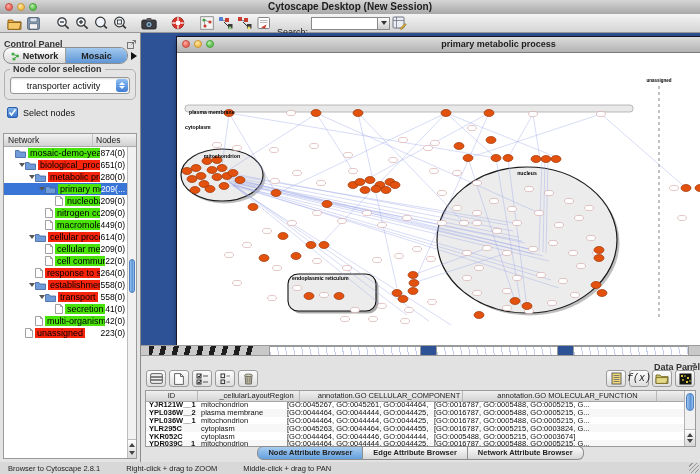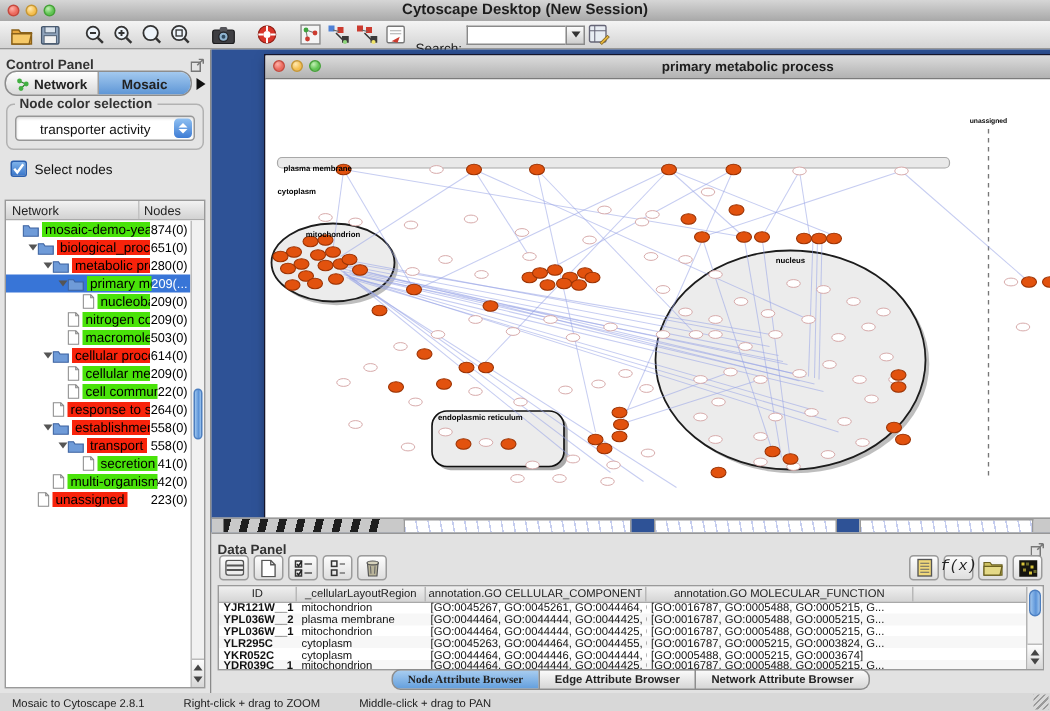--- a/index.html
+++ b/index.html
@@ -78,42 +78,42 @@
   .netwin .traffic{top:3px;}
   .netwin .light{width:8px;height:8px;}
   .netcontent{position:absolute;left:0;top:16px;right:0;bottom:0;background:#fff;overflow:hidden;}
   .mdi-strip{position:absolute;left:0;right:0;bottom:0;height:9px;background:#c9c9c9;border-top:1px solid #9a9a9a;}
   .logo-frag{position:absolute;left:8px;top:0;width:108px;height:9px;background:repeating-linear-gradient(104deg,#1e1e1e 0 5px,transparent 5px 12px);}
   .win-frag{position:absolute;top:0;height:9px;background:#fff;border:1px solid #9a9a9a;border-bottom:none;box-sizing:border-box;background-image:repeating-linear-gradient(80deg,rgba(110,130,215,.4) 0 1px,transparent 1px 8px);}
   .blue-frag{position:absolute;top:0;height:9px;width:15px;background:#2e5296;}
 
   
   .data-panel{position:absolute;left:141px;top:355px;width:559px;height:107px;background:#e2e2e2;border-top:1px solid #979797;box-sizing:border-box;}
-  .dp-header{height:12px;position:relative;}
+  .dp-header{height:12px;position:relative;text-align:right;}
   .dp-toolbar{height:21px;display:flex;align-items:center;padding:0 5px;gap:3px;position:relative;}
   .dbtn{width:20px;height:17px;border:1px solid #9b9b9b;border-radius:3px;background:linear-gradient(#fdfdfd,#dedede);display:flex;align-items:center;justify-content:center;box-sizing:border-box;}
   .dp-right{position:absolute;right:5px;top:2px;display:flex;gap:3px;}
   .dtable{position:absolute;left:4px;right:4px;top:34px;height:57px;background:#fff;border:1px solid #9a9a9a;box-sizing:border-box;overflow:hidden;}
-  .dt-header{display:flex;height:10px;background:linear-gradient(#f0f0f0,#d5d5d5);border-bottom:1px solid #a9a9a9;font-size:7.5px;color:#222;}
+  .dt-header{display:flex;height:10px;background:linear-gradient(#f0f0f0,#d5d5d5);border-bottom:1px solid #a9a9a9;font-size:7.5px;color:#222;gap:16px;}
   .dt-header .cell{border-right:1px solid #b8b8b8;text-align:center;line-height:10px;overflow:hidden;white-space:nowrap;box-sizing:border-box;}
   .dt-rows{position:absolute;left:0;top:10px;right:11px;}
   .dt-row{display:flex;height:7.8px;font-size:7.5px;color:#111;align-items:center;}
   .dt-row:nth-child(even){background:#f7f7f7;}
   .dt-row .cell{padding-left:3px;overflow:hidden;white-space:nowrap;box-sizing:border-box;}
   .dt-row .c0{font-weight:bold;}
   .c0{width:52px;flex:0 0 auto;}
   .c1{width:86px;flex:0 0 auto;}
   .c2{width:147px;flex:0 0 auto;}
   .c3{width:178px;flex:0 0 auto;}
   .c4{flex:1;}
   .dt-scroll{position:absolute;right:0;top:0;bottom:0;width:11px;background:#f1f1f1;border-left:1px solid #b3b3b3;box-sizing:border-box;}
   .dt-scroll .scroll-thumb{top:2px;height:18px;}
   .browser-tabs{position:absolute;left:0;right:0;bottom:2px;display:flex;justify-content:center;}
   .btab{height:12px;line-height:12px;font-size:7.5px;font-weight:bold;color:#222;padding:0 10px;background:linear-gradient(#fbfbfb,#d6d6d6);border:1px solid #8d8d8d;border-left:none;}
-  .btab:first-child{border-left:1px solid #8d8d8d;border-radius:6px 0 0 6px;font-family:Liberation Serif, serif;}
+  .btab:first-child{border-left:1px solid #8d8d8d;border-radius:6px 0 0 6px;}
   .btab:last-child{border-radius:0 6px 6px 0;}
   .btab.selected{background:linear-gradient(#a8cdf0,#649fdd);}
 
   
   .status-bar{position:absolute;left:0;right:0;bottom:0;height:12px;display:flex;align-items:center;padding-left:8px;gap:26px;font-size:7.5px;color:#222;}
   .resize-grip{position:absolute;right:1px;bottom:1px;width:10px;height:10px;background:repeating-linear-gradient(135deg,transparent 0 2px,#9a9a9a 2px 3px);}
 </style>
 </head>
 <body>
 
@@ -368,21 +368,21 @@
             </div>
             <div class="trow" style="padding-left: 34px;">
               <span class="exp"></span>
               <span class="ticon">
                 <svg width="8" height="10" viewBox="0 0 8 10">
                   <path d="M0.5 0.5 H5.5 L7.5 2.5 V9.5 H0.5 Z" fill="#fff" stroke="#8a8a8a" stroke-width="0.8"></path>
                   <path d="M5.5 0.5 V2.5 H7.5" fill="none" stroke="#8a8a8a" stroke-width="0.8"></path>
                 </svg>
               </span>
               <span class="tlabel hl-green">macromolecule</span>
-              <span class="tcount">503(0)</span>
+              <span class="tcount">449(0)</span>
             </div>
             <div class="trow" style="padding-left: 24px;">
               <span class="exp">
                 <i></i>
               </span>
               <span class="ticon">
                 <svg width="11" height="9" viewBox="0 0 11 9">
                   <path d="M0.5 8.5 V1.5 H4 L5 3 H10.5 V8.5 Z" fill="#6f9bd8" stroke="#3c62a0" stroke-width="0.8"></path>
                 </svg>
               </span>
@@ -857,19 +857,19 @@
       </div>
     </div>
     <div class="browser-tabs" id="browser-tabs">
         <span class="btab selected">Node Attribute Browser</span>
         <span class="btab">Edge Attribute Browser</span>
         <span class="btab">Network Attribute Browser</span>
       </div>
   </div>
 
   <div class="status-bar" id="status-bar">
-      <span>Mosaic to Cytoscape 2.8.1</span>
+      <span>Browser to Cytoscape 2.8.1</span>
       <span>Right-click + drag to ZOOM</span>
       <span>Middle-click + drag to PAN</span>
     </div>
   <div class="resize-grip"></div>
 
 </div>
 
 </body></html>

